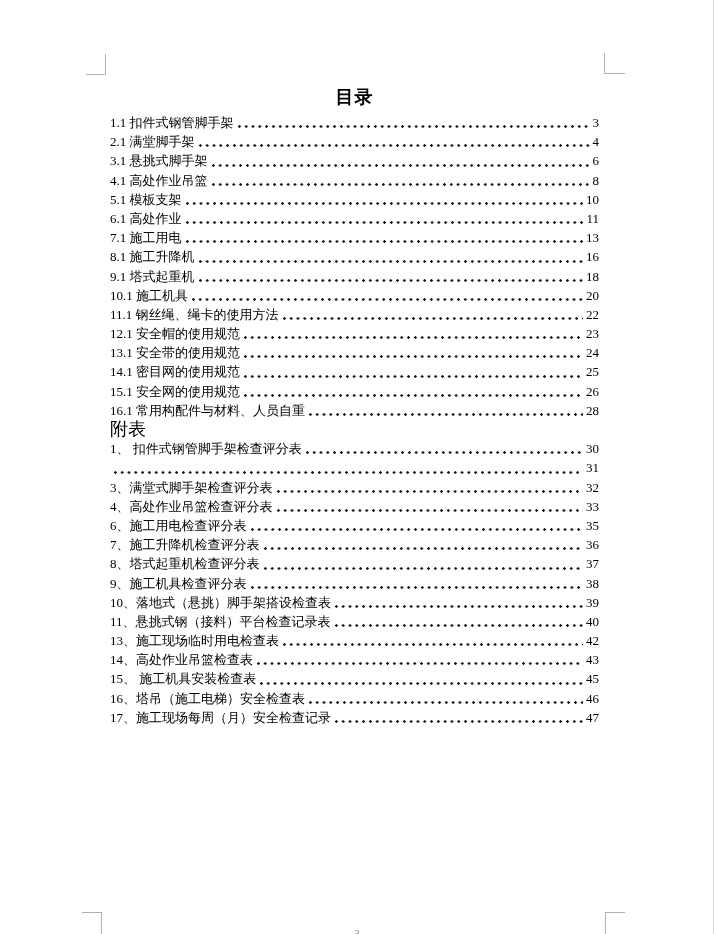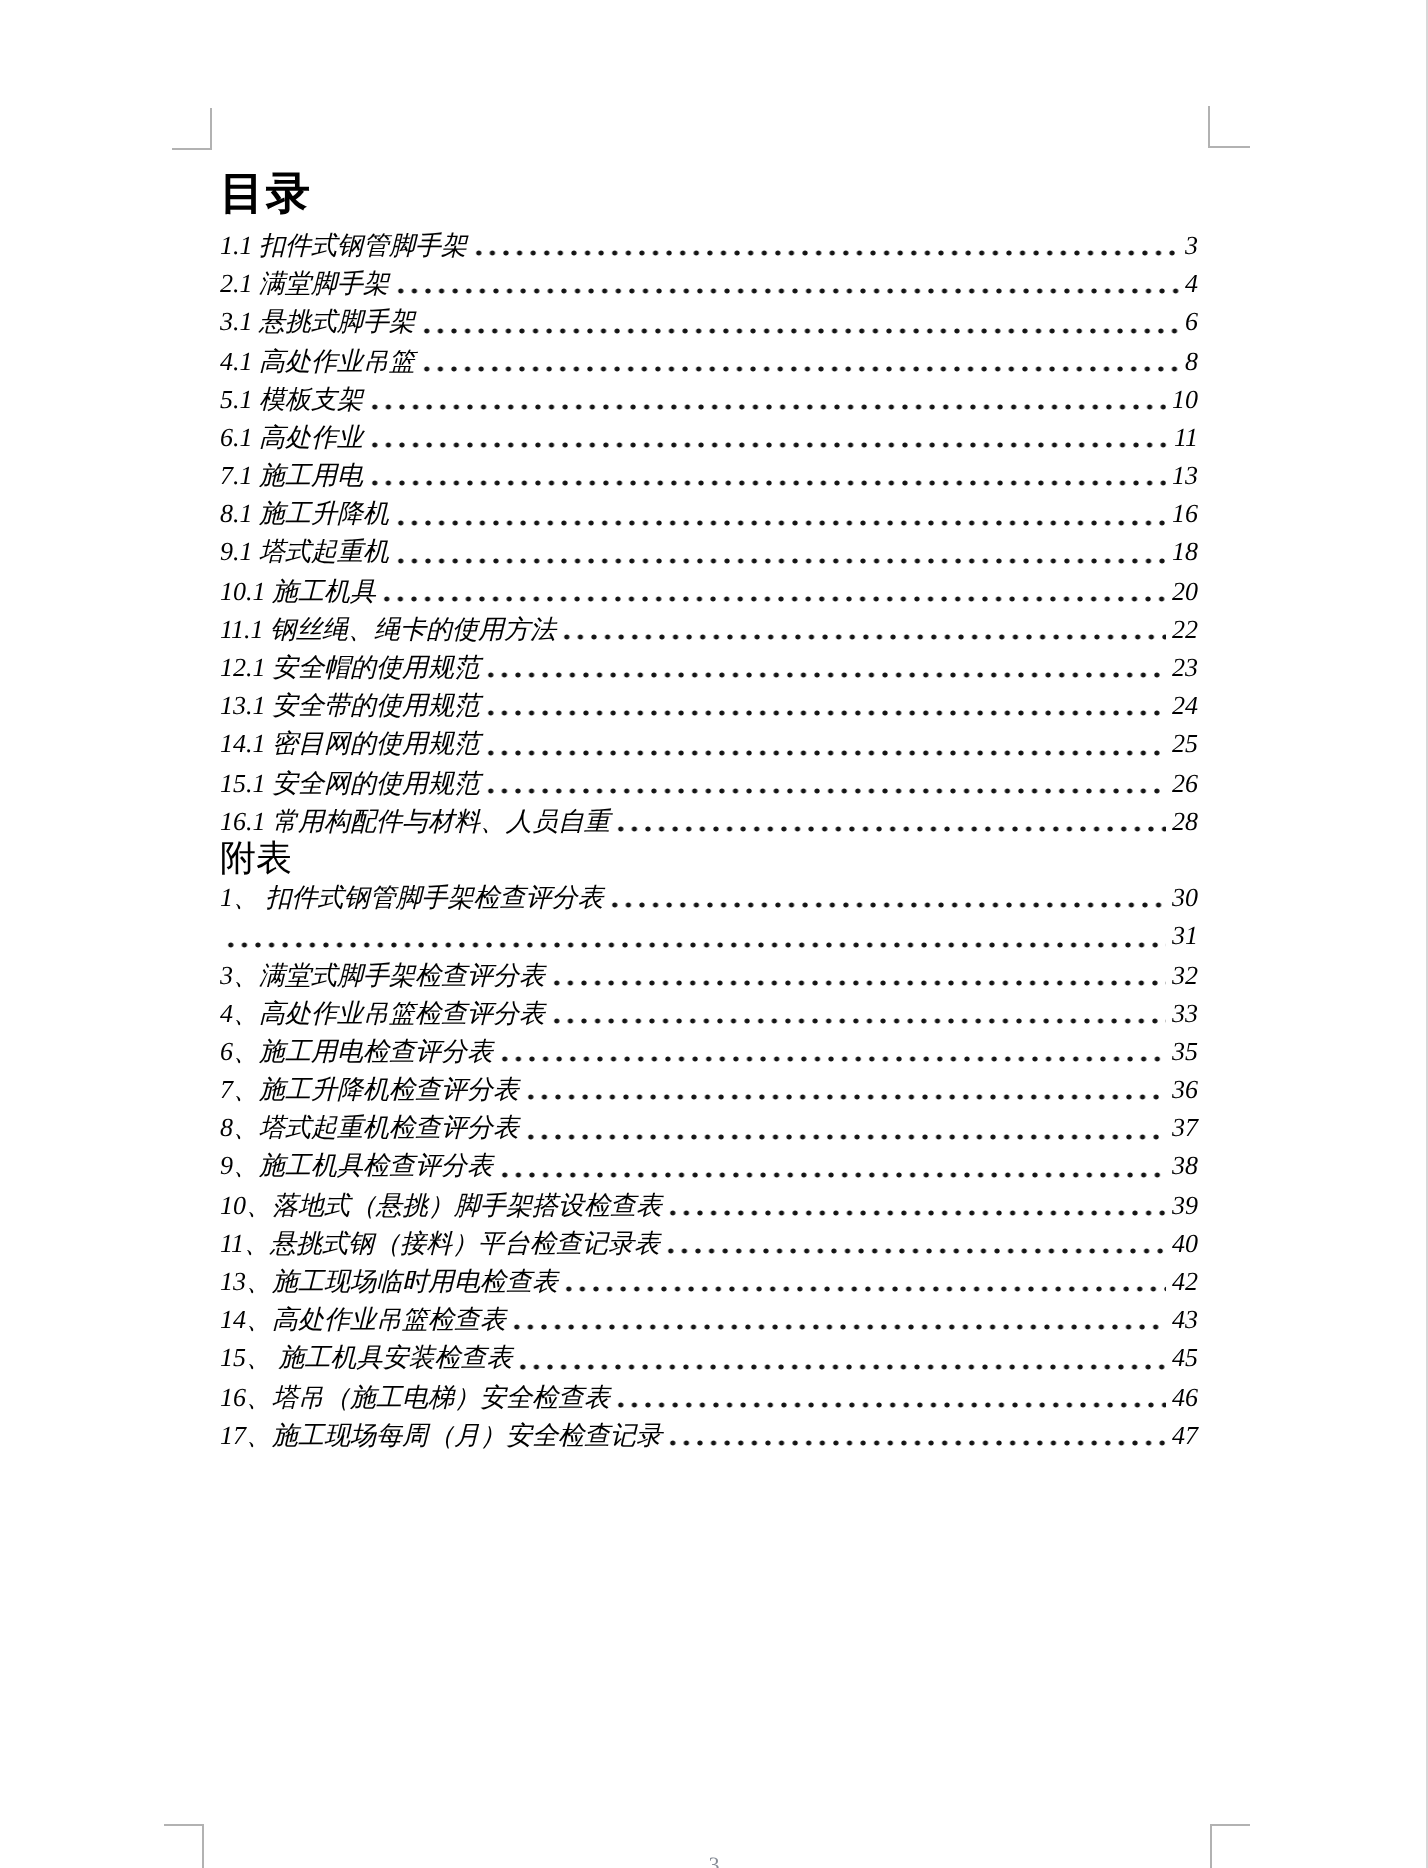--- a/index.html
+++ b/index.html
@@ -21,35 +21,35 @@
   .crop-tr { left:604px; top:53px;  width:21px; height:21px; border-left:1px solid #b2b2b2;  border-bottom:1px solid #b2b2b2; }
   .crop-bl { left:82px;  top:912px; width:20px; height:22px; border-right:1px solid #b2b2b2; border-top:1px solid #b2b2b2; }
   .crop-br { left:605px; top:912px; width:20px; height:22px; border-left:1px solid #b2b2b2;  border-top:1px solid #b2b2b2; }
 
   .content {
     position:absolute;
     left:110px; top:84px;
     width:489px;
   }
   .doc-title {
-    font-size:22px;
+    text-align:center;
+    font-size:18px;
     font-weight:bold;
     letter-spacing:1px;
     line-height:26px;
     margin-bottom:3px;
   }
   .toc-row {
     display:flex;
-    align-items:flex-end;
+    align-items:flex-start;
     height:19.2px;
     line-height:19.2px;
     font-size:13px;
     white-space:pre;
     cursor:default;
-    font-style:italic;
   }
   .toc-label { flex:0 0 auto; white-space:pre; }
   .toc-leader {
     flex:1 1 auto;
     align-self:stretch;
     margin:0 3px 0 2px;
     background-image:radial-gradient(circle, #141414 1.05px, transparent 1.55px);
     background-size:6.8px 3.2px;
     background-repeat:repeat-x;
     background-position:left bottom 3.8px;

